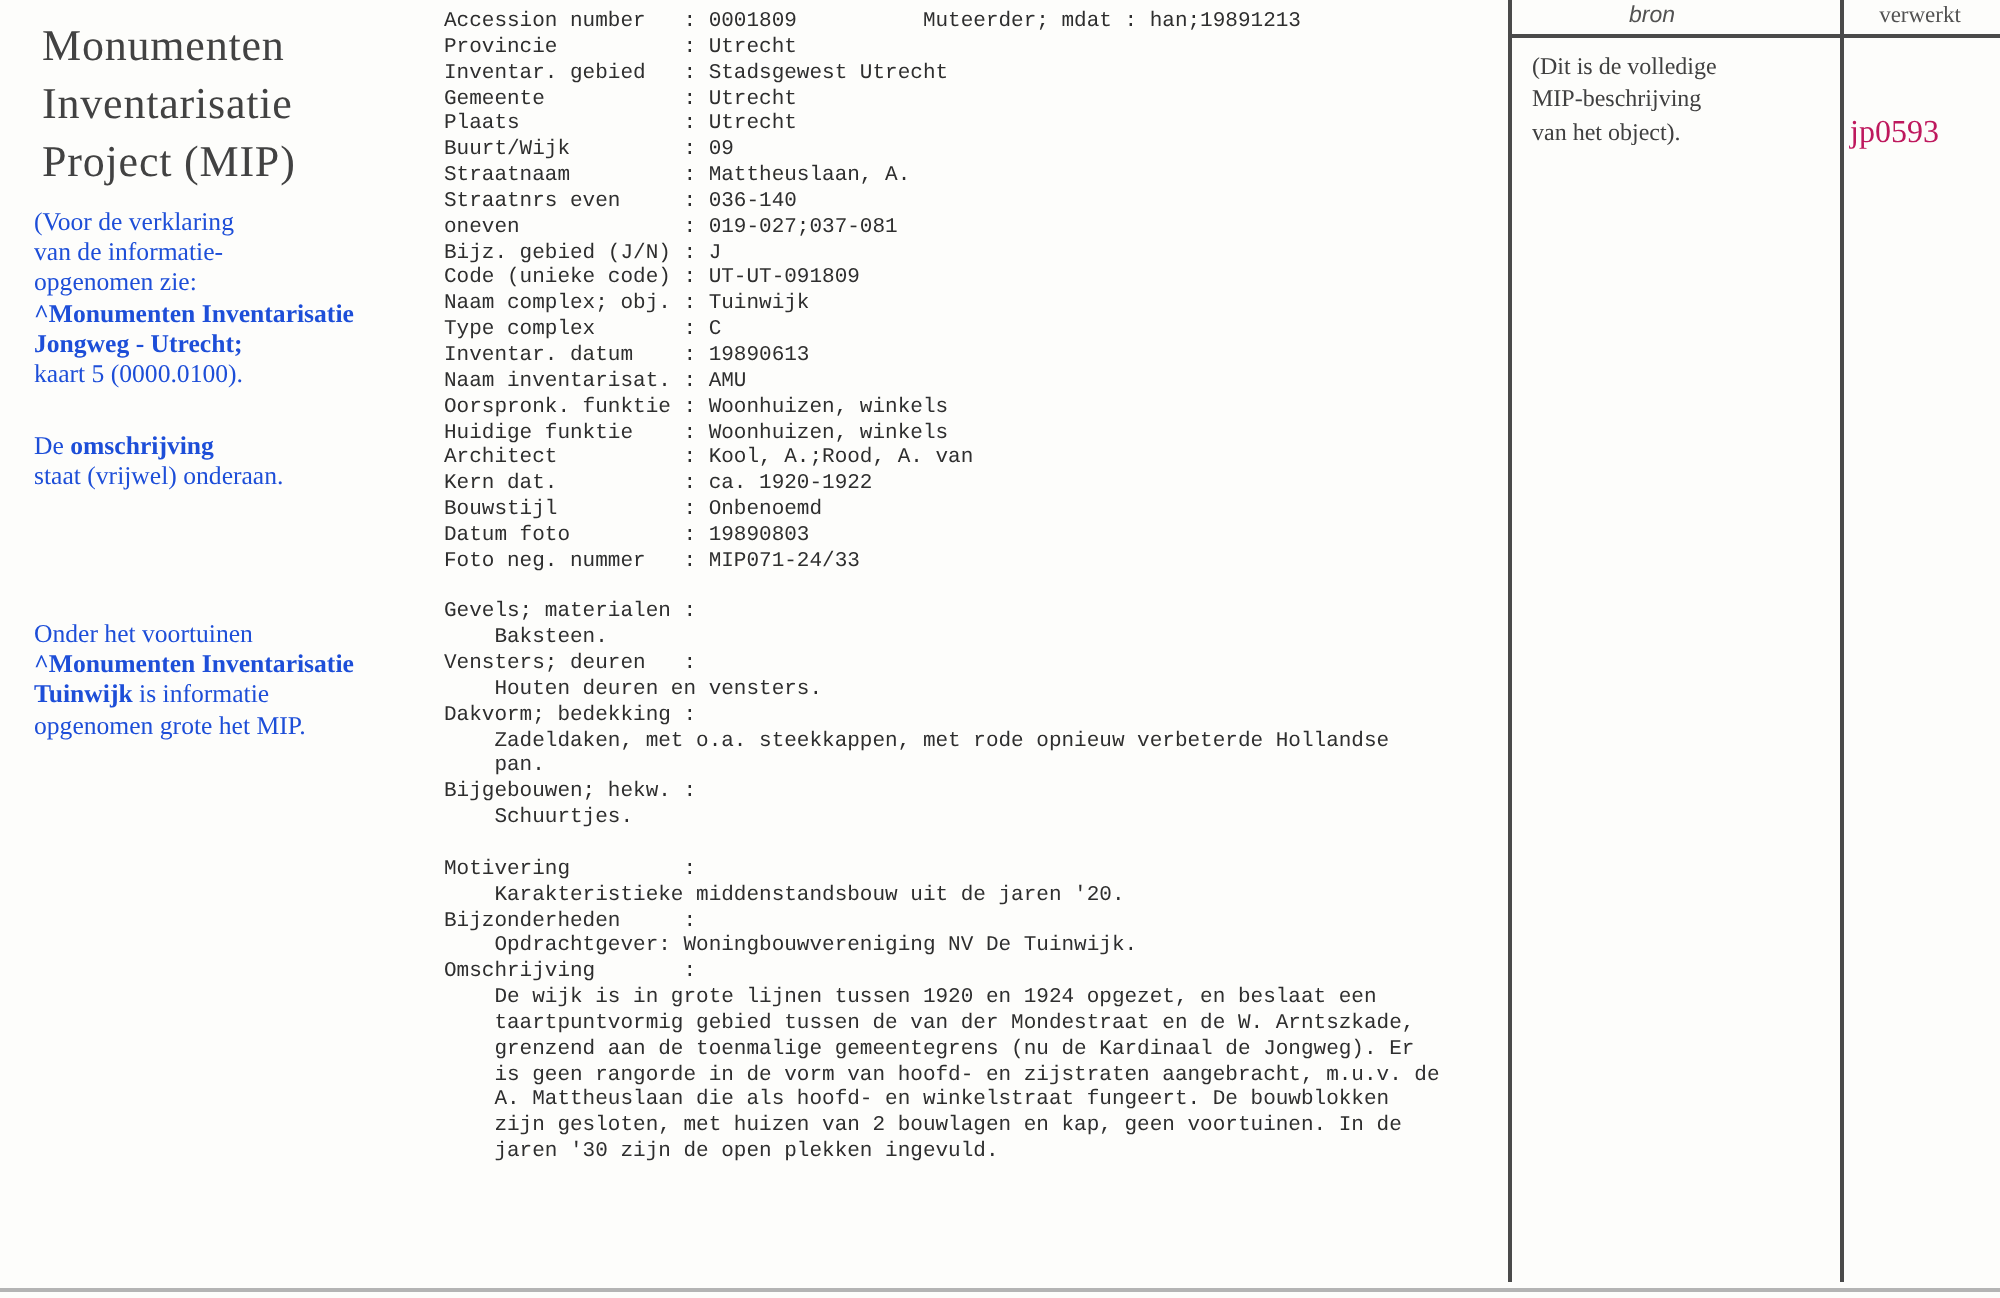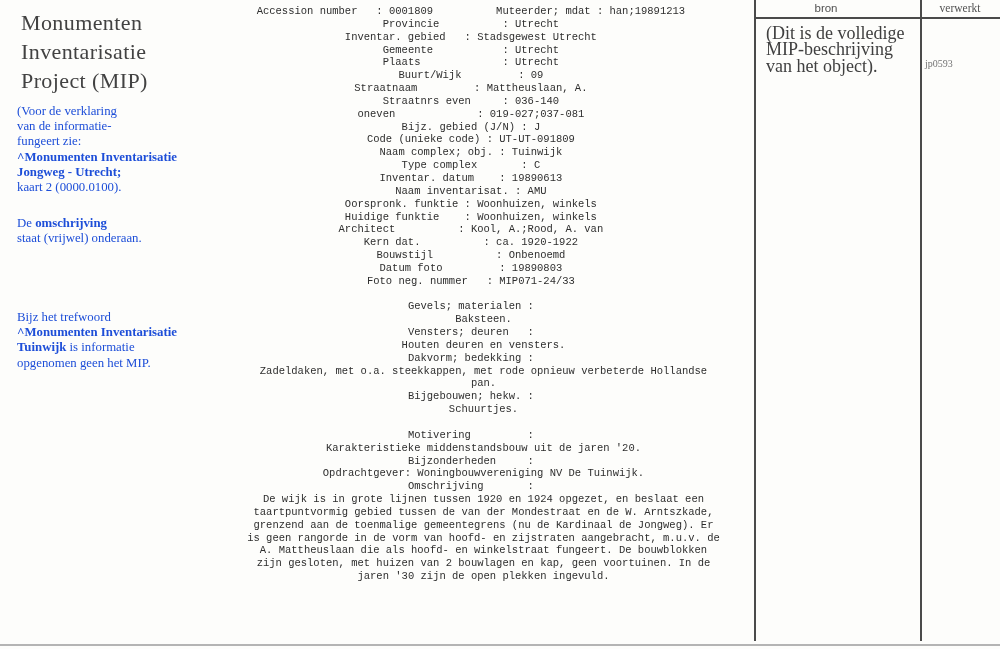--- a/index.html
+++ b/index.html
@@ -32,60 +32,59 @@
   .note3 { top: 310px; }
 
   
   .record {
     left: 222px; top: 5px;
     margin: 0;
     font-family: "Liberation Mono", "DejaVu Sans Mono", monospace;
     font-size: 10.5px; line-height: 12.85px;
     color: #2e2e2e;
     white-space: pre;
-    text-align: center;
   }
 
   
   .vline { width: 1.5px; top: 0; height: 641px; background: #4a4a4a; }
   .vline-left  { left: 754px; }
   .vline-right { left: 920px; }
   .hline { left: 754px; top: 17px; width: 246px; height: 1.5px; background: #4a4a4a; }
   .col-header {
     top: 2px;
     font-family: "Liberation Sans", sans-serif;
     font-size: 11.5px; color: #525252;
     text-align: center;
   }
-  .bron-header { left: 756px; width: 140px; }
+  .bron-header { left: 756px; width: 140px; font-style: italic; }
   .verwerkt-header { left: 922px; width: 76px; font-family: Liberation Serif, serif; }
   .bron-note {
     left: 766px; top: 25px;
-    font-size: 18px; line-height: 16.4px;
+    font-size: 12px; line-height: 16.4px;
     color: #404040;
     white-space: pre-line;
   }
   .verwerkt-code {
     left: 925px; top: 58px;
-    font-size: 10px; color: #737373;
+    font-size: 16px; color: #be185d;
   }
 
   
   .bottom-edge { left: 0; top: 644px; width: 1000px; height: 2.4px; background: #b4b4b4; }
 </style>
 </head>
 <body>
 
 <div class="abs mip-title">Monumenten
 Inventarisatie
 Project (MIP)</div>
 
-<div class="abs side-note note1"><span>(Voor de verklaring</span><br><span>van de informatie-</span><br><span>fungeert zie:</span><br><span class="b">^Monumenten Inventarisatie</span><br><span class="b">Jongweg - Utrecht;</span><br><span>kaart 2 (0000.0100).</span></div>
+<div class="abs side-note note1"><span>(Voor de verklaring</span><br><span>van de informatie-</span><br><span>opgenomen zie:</span><br><span class="b">^Monumenten Inventarisatie</span><br><span class="b">Jongweg - Utrecht;</span><br><span>kaart 5 (0000.0100).</span></div>
 <div class="abs side-note note2"><span>De </span><span class="b">omschrijving</span><br><span>staat (vrijwel) onderaan.</span></div>
-<div class="abs side-note note3"><span>Bijz het trefwoord</span><br><span class="b">^Monumenten Inventarisatie</span><br><span class="b">Tuinwijk</span><span> is informatie</span><br><span>opgenomen geen het MIP.</span></div>
+<div class="abs side-note note3"><span>Onder het voortuinen</span><br><span class="b">^Monumenten Inventarisatie</span><br><span class="b">Tuinwijk</span><span> is informatie</span><br><span>opgenomen grote het MIP.</span></div>
 
 <pre class="abs record">Accession number   : 0001809          Muteerder; mdat : han;19891213
 Provincie          : Utrecht
 Inventar. gebied   : Stadsgewest Utrecht
 Gemeente           : Utrecht
 Plaats             : Utrecht
 Buurt/Wijk         : 09
 Straatnaam         : Mattheuslaan, A.
 Straatnrs even     : 036-140
 oneven             : 019-027;037-081

